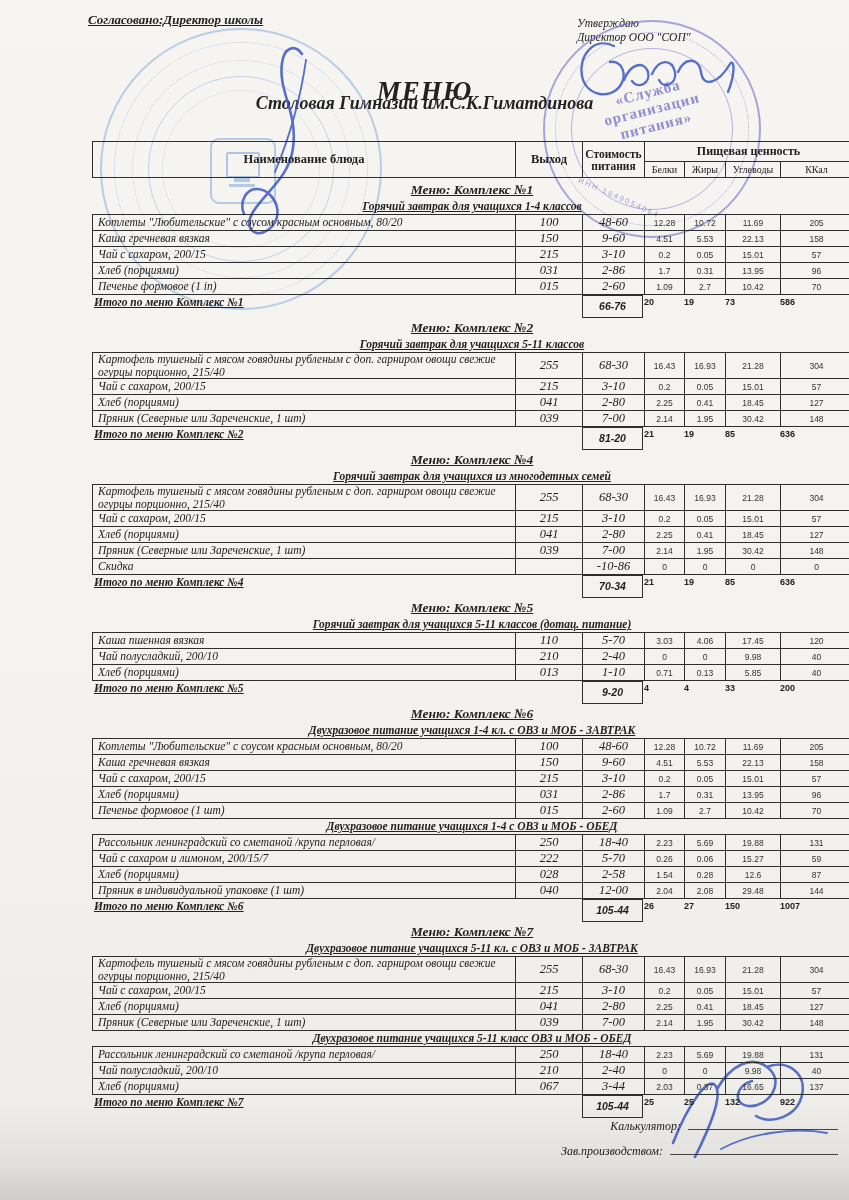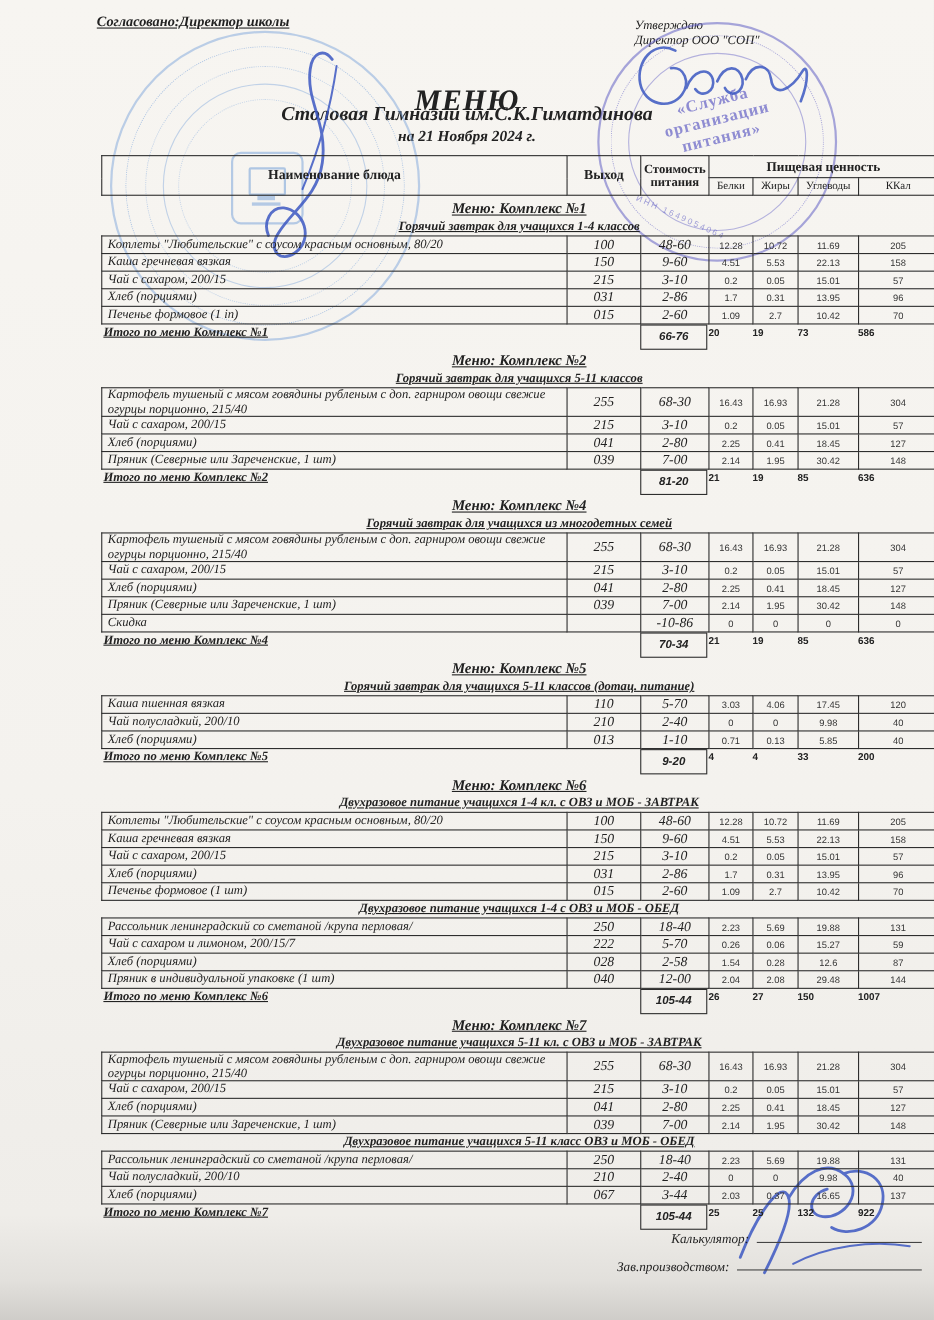--- a/index.html
+++ b/index.html
@@ -141,21 +141,20 @@
 
   <div class="agreed">Согласовано:Директор школы</div>
 
   <div class="approve">
     <div>Утверждаю</div>
     <div>Директор ООО "СОП"</div>
   </div>
 
   <div class="doc-title">МЕНЮ</div>
   <div class="doc-subtitle">Столовая Гимназии им.С.К.Гиматдинова</div>
-  <div class="doc-date">на 21 Ноября 2024 г.</div>
 
   <div class="stamp stamp-left">
     <div class="ring1"></div>
       <div class="ring2"></div>
       <div class="ring3"></div>
       <div class="ring4"></div>
     <div class="emblem">
       <div class="screen"></div>
         <div class="stand"></div>
         <div class="base"></div>

